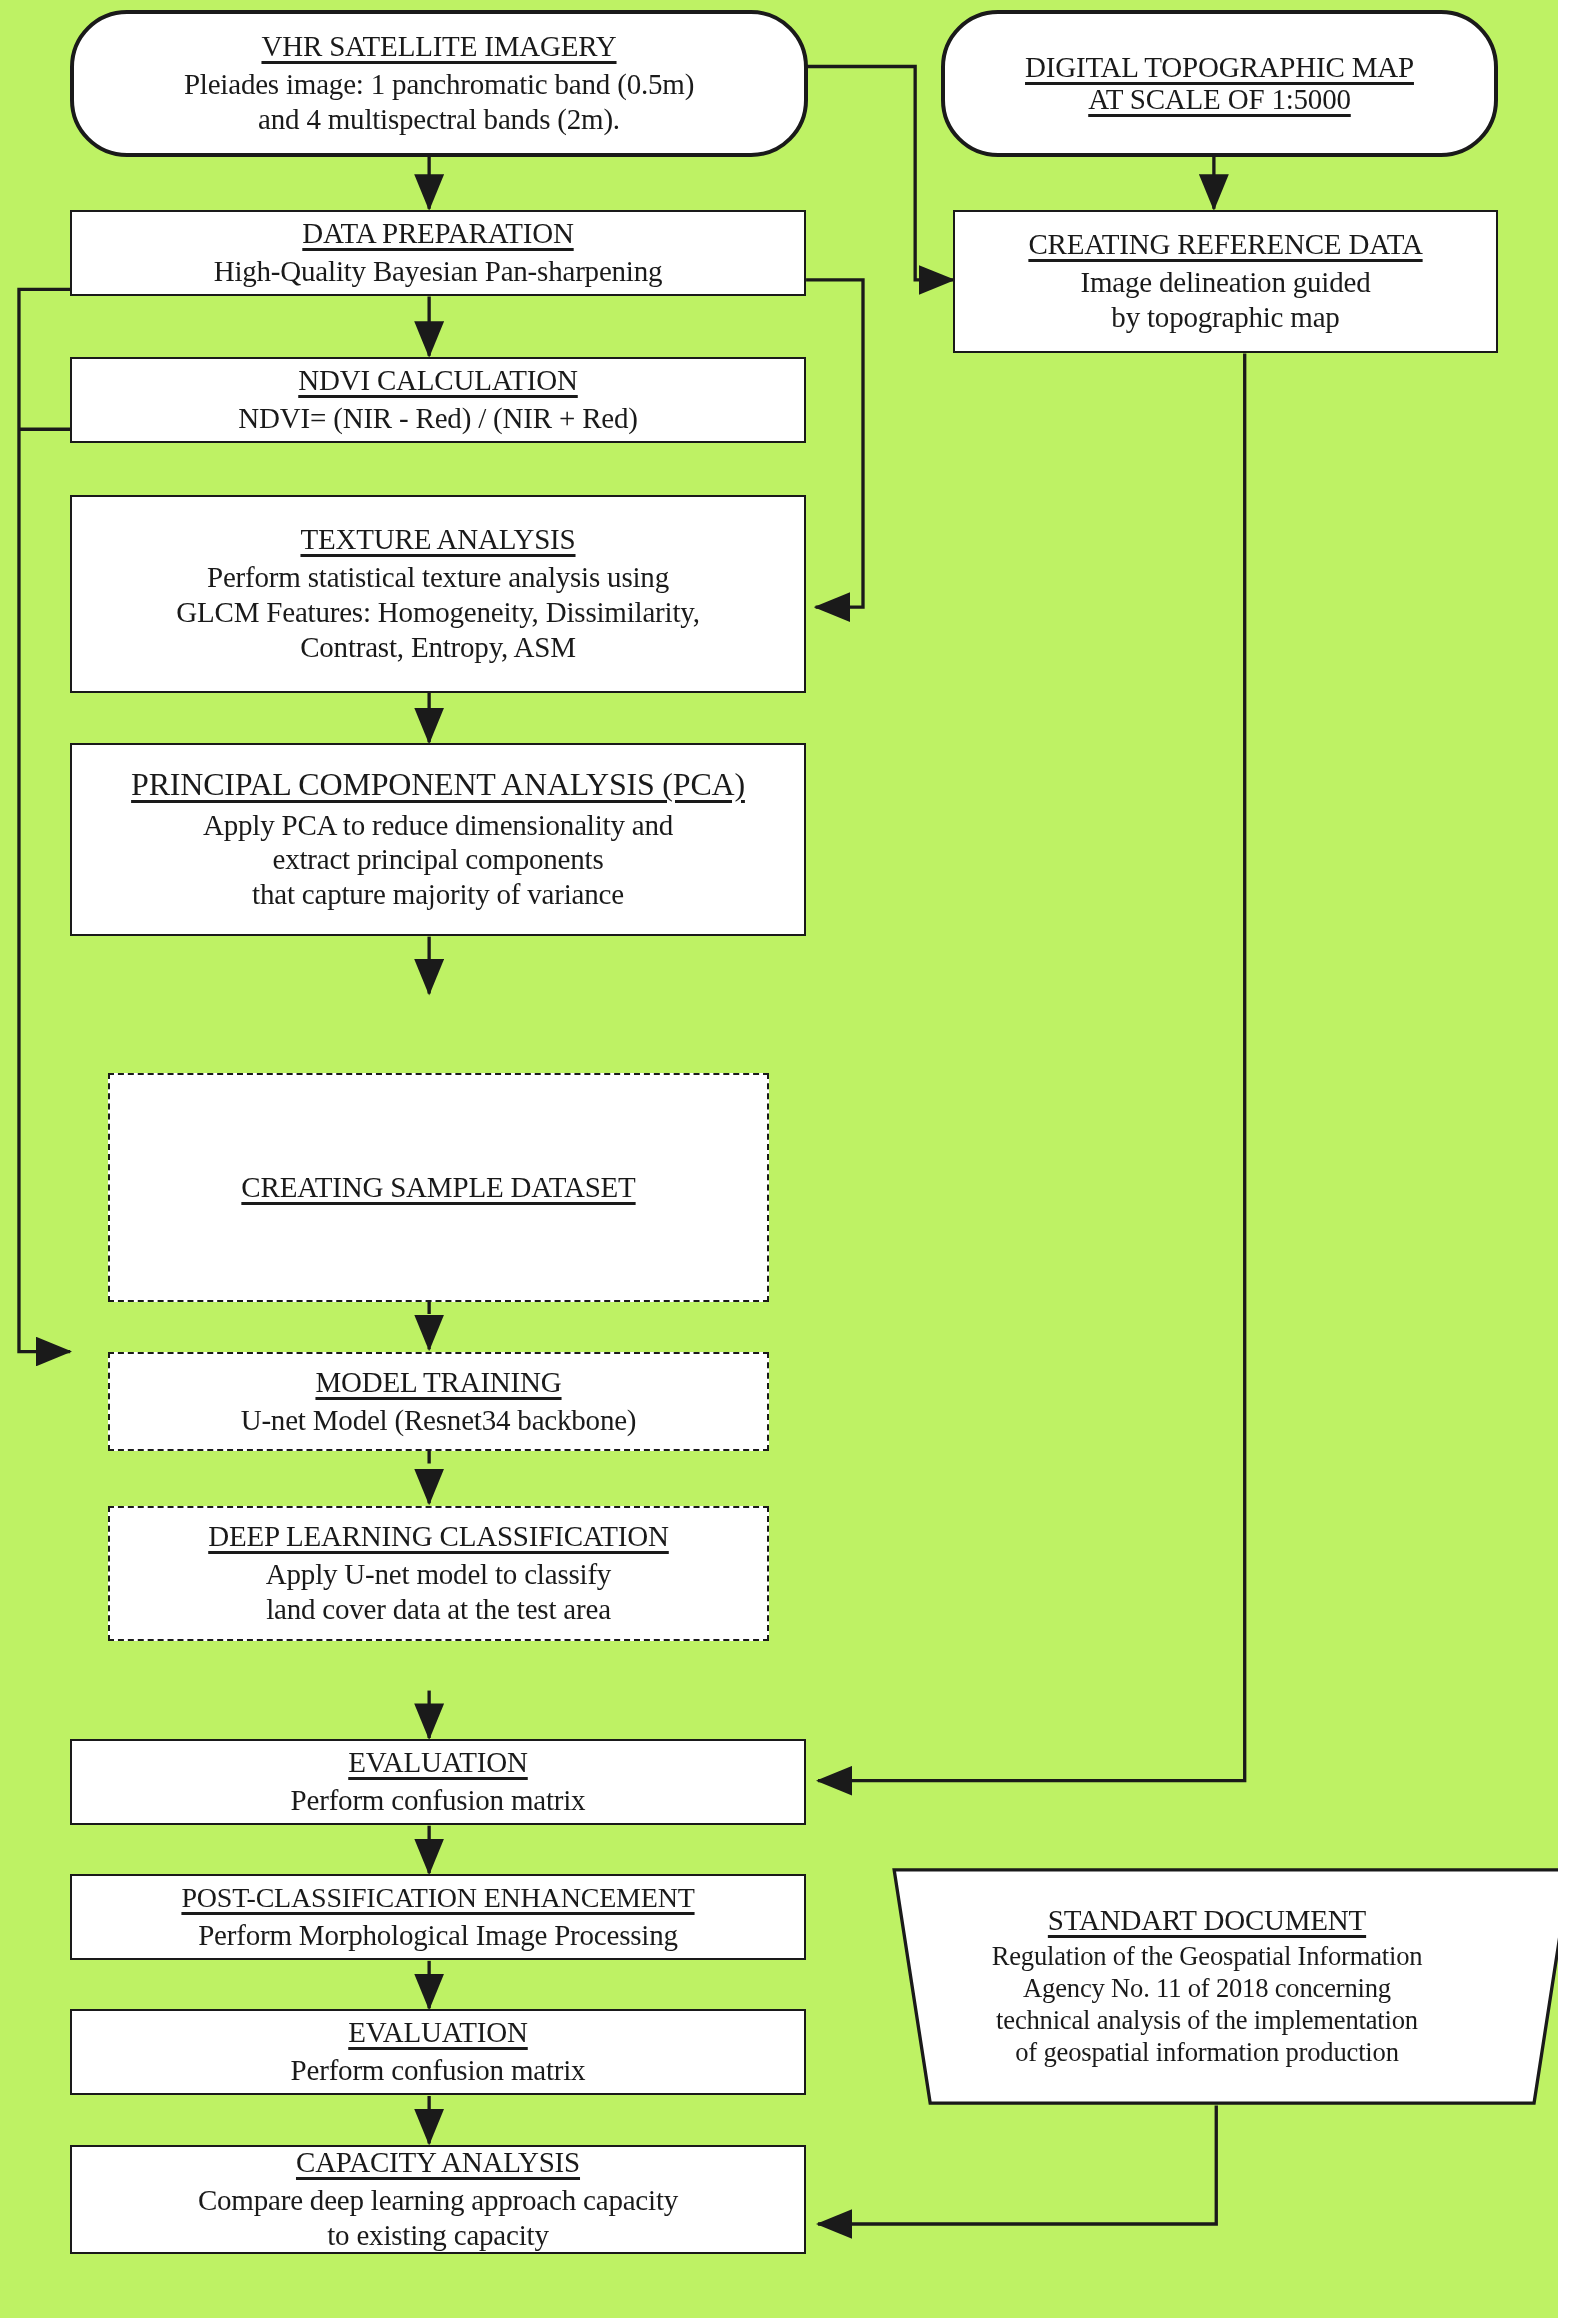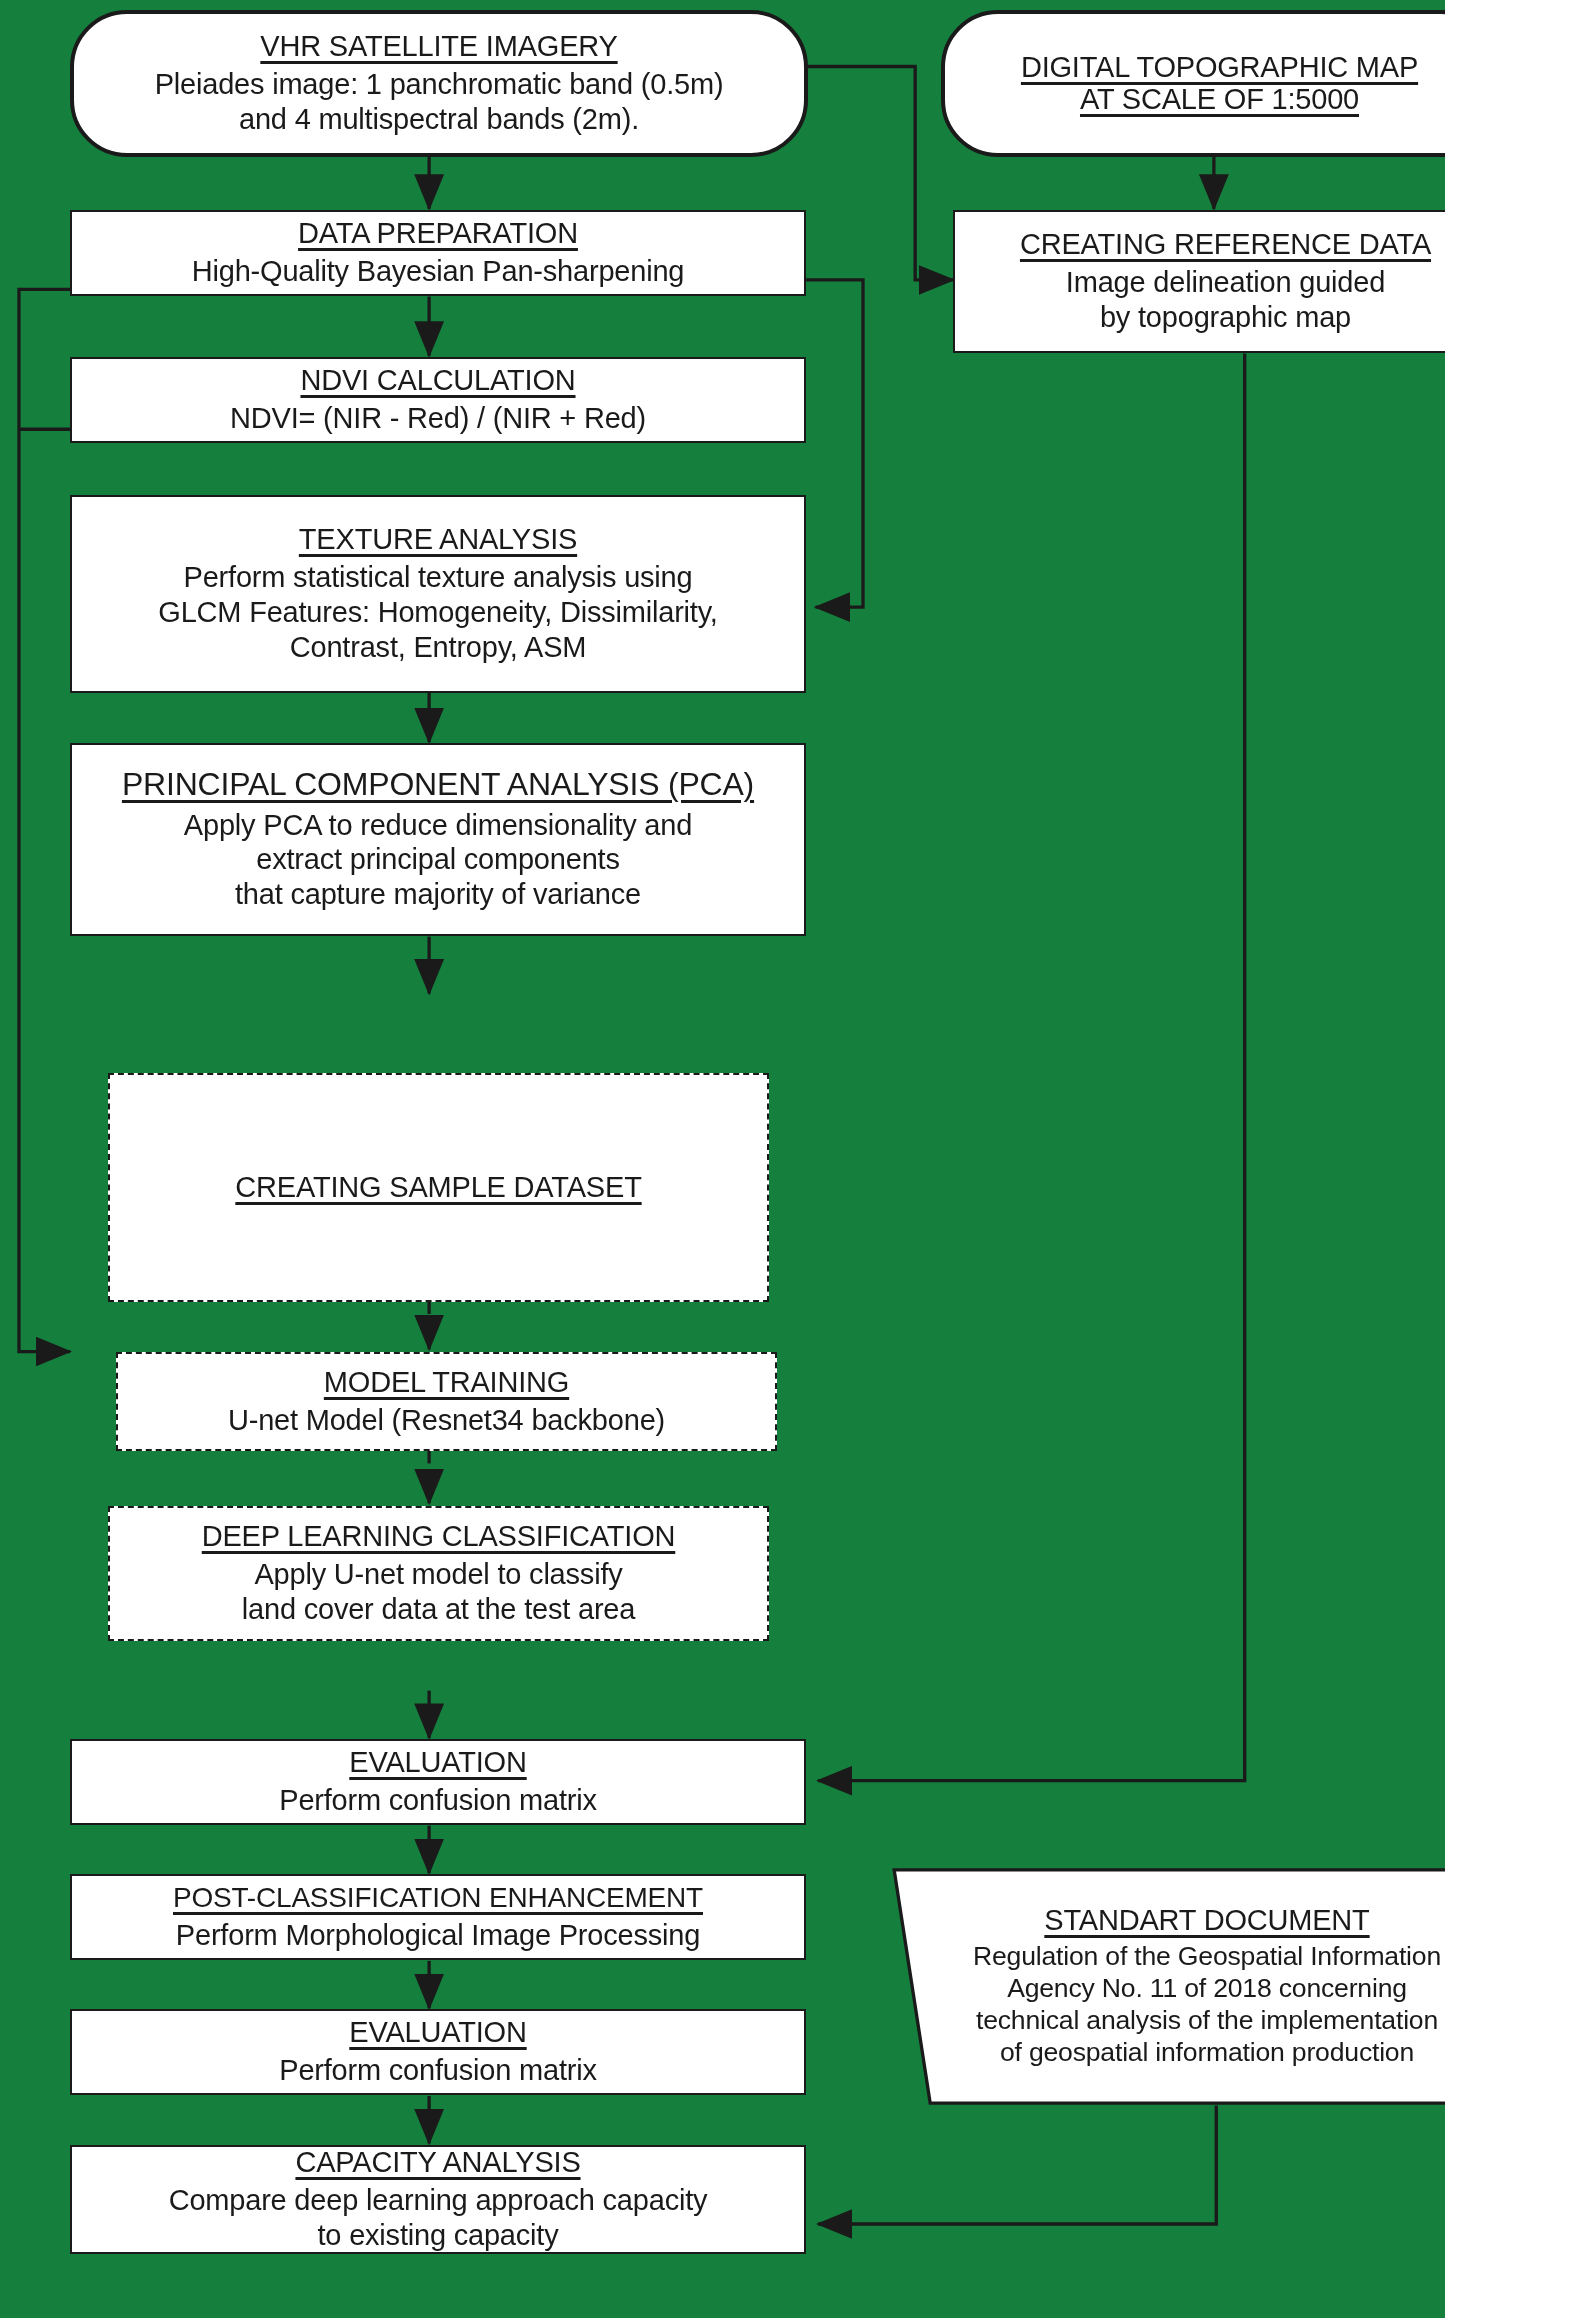--- a/index.html
+++ b/index.html
@@ -1,17 +1,17 @@
 <!DOCTYPE html>
 <html style="font-size:7.6px"><head>
 <meta charset="utf-8">
 <style>
   html,body{margin:0;padding:0;background:#ffffff;}
   body{font-family:"Liberation Sans", sans-serif;}
-  #stage{position:relative;width:1445px;height:2319px;background:#15803d;overflow:hidden;}
+  #stage{position:relative;width:1558px;height:2319px;background:#bef264;overflow:hidden;font-family:Liberation Serif, serif;}
   svg#wires{position:absolute;left:0;top:0;width:1579px;height:2319px;}
   .node{position:absolute;box-sizing:border-box;background:#fff;display:flex;flex-direction:column;
         align-items:center;justify-content:center;text-align:center;color:#1a1a1a;}
   .rect{border:2.8px solid #1a1a1a;}
   .round{border:4.3px solid #1a1a1a;border-radius:57px;}
   .dashed{border:2.8px dashed #1a1a1a;}
   .ttl{font-size:29px;line-height:1.12;text-decoration:underline;text-underline-offset:5.2px;
        text-decoration-thickness:2.8px;white-space:pre-line;font-weight:400;letter-spacing:-0.2px;}
   .bdy{font-size:29px;line-height:1.20;white-space:pre-line;font-weight:400;letter-spacing:-0.2px;margin-top:4.7px;}
   .trap{position:absolute;box-sizing:border-box;}
@@ -112,21 +112,21 @@
     <div class="bdy">Apply PCA to reduce dimensionality and
 extract principal components
 that capture majority of variance</div>
   </div>
 
 
   <div class="node dashed" style="left:108px;top:1073px;width:661px;height:229px;gap:16px;">
     <div class="ttl">CREATING SAMPLE DATASET</div>
   </div>
 
-  <div class="node dashed" style="left:116px;top:1352px;width:661px;height:99px;">
+  <div class="node dashed" style="left:108px;top:1352px;width:661px;height:99px;">
     <div class="ttl">MODEL TRAINING</div>
     <div class="bdy">U-net Model (Resnet34 backbone)</div>
   </div>
 
   <div class="node dashed" style="left:108px;top:1506px;width:661px;height:135px;">
     <div class="ttl">DEEP LEARNING CLASSIFICATION</div>
     <div class="bdy">Apply U-net model to classify
 land cover data at the test area</div>
   </div>
 

